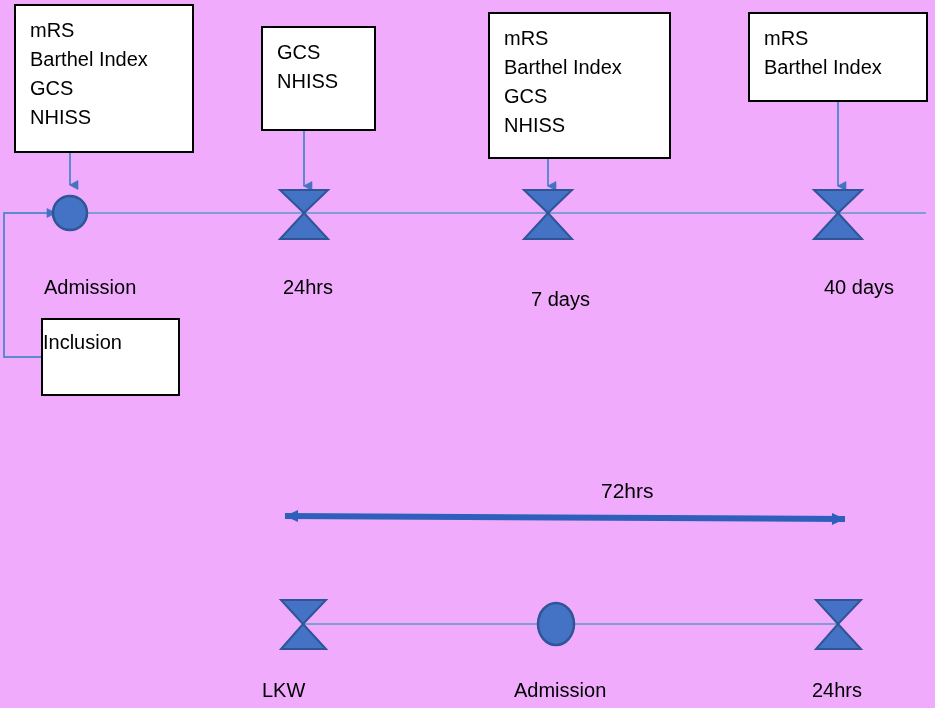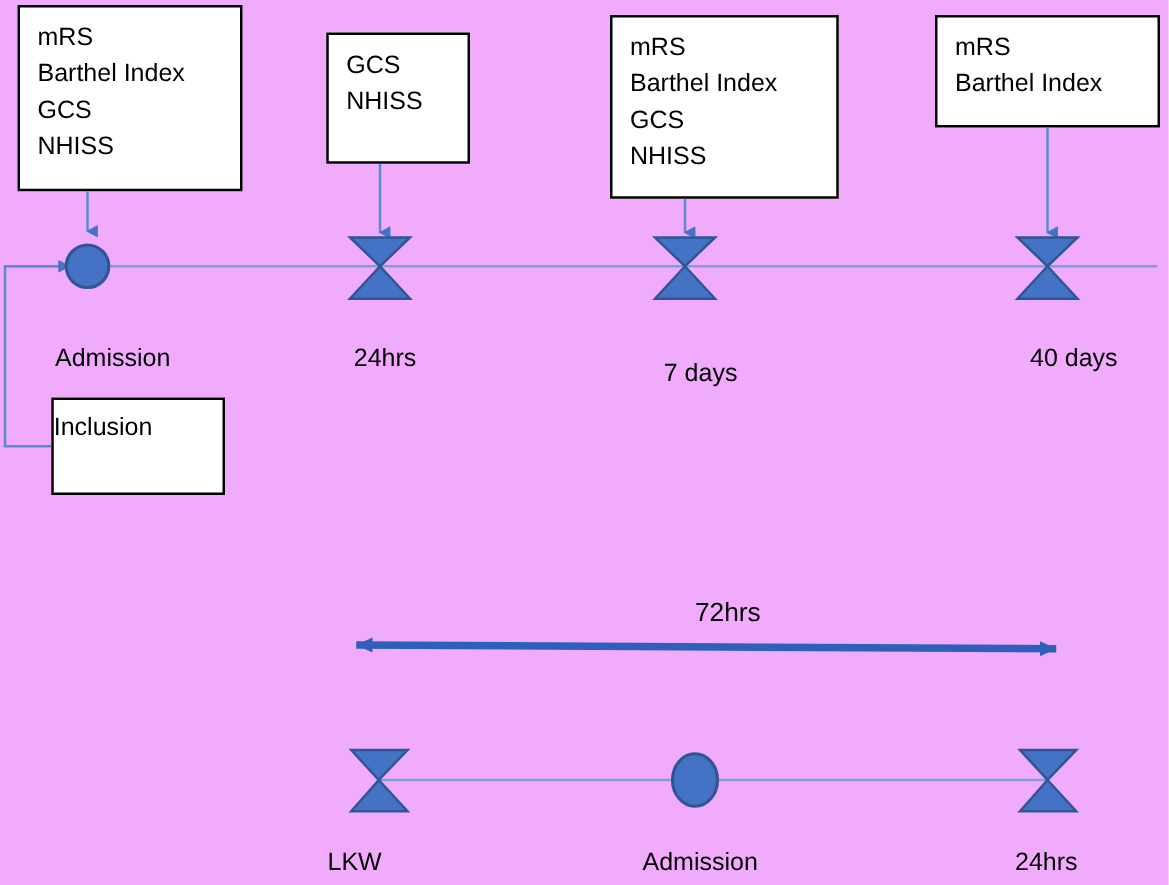--- a/index.html
+++ b/index.html
@@ -84,21 +84,21 @@
 
   <div class="assessment-box" style="left:41px; top:318px; width:139px; height:78px; padding-top:8px; padding-left:0;">
     <div class="item">Inclusion</div>
   </div>
 
   <div class="tl-label" style="left:44px; top:276px;">Admission</div>
   <div class="tl-label" style="left:283px; top:276px;">24hrs</div>
   <div class="tl-label" style="left:531px; top:260px;margin-top:28px;">7 days</div>
   <div class="tl-label" style="left:824px; top:276px;">40 days</div>
 
-  <div class="span-label" style="left:556px; top:479px;text-align:center;">72hrs</div>
+  <div class="span-label" style="left:601px; top:479px;text-align:center;">72hrs</div>
 
   <div class="tl-label" style="left:262px; top:679px;">LKW</div>
   <div class="tl-label" style="left:514px; top:679px;">Admission</div>
   <div class="tl-label" style="left:812px; top:679px;">24hrs</div>
 
   <svg class="overlay" viewBox="0 0 935 708" xmlns="http://www.w3.org/2000/svg">
 
     <defs>
       <marker id="arrowDown" markerWidth="10" markerHeight="10" refX="5" refY="9" orient="auto" markerUnits="userSpaceOnUse">
         <path d="M 0.5 1 L 9.5 1 L 5 9.5 Z" fill="#4472C4" stroke="#4472C4" stroke-width="0.6"></path>

